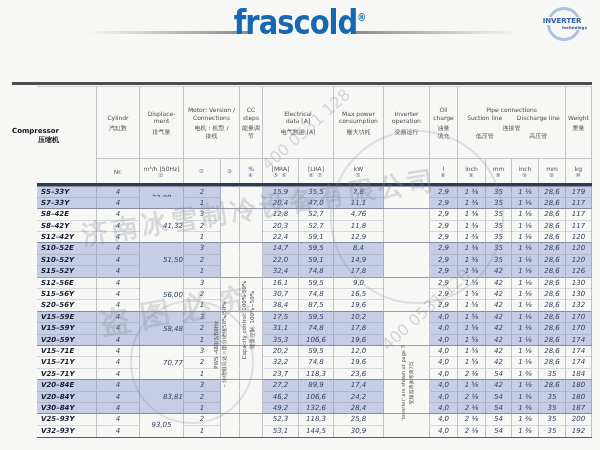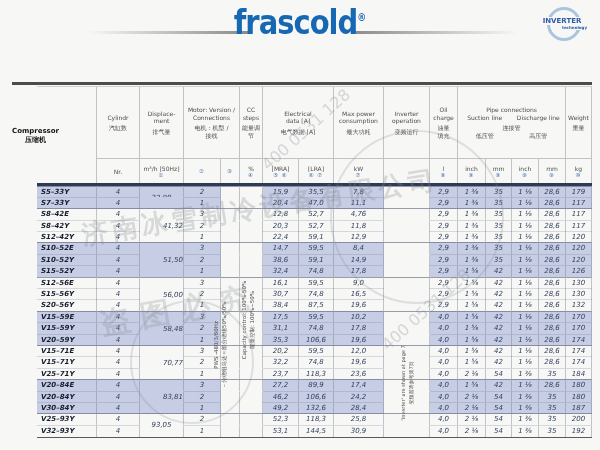--- a/index.html
+++ b/index.html
@@ -29,21 +29,21 @@
   
   .cols{display:grid;grid-template-columns:60px 43px 44px 37px 19px 23px 36px 35px 50px 46px 28px 28px 26px 27px 27px 26px;}
   .thead{position:absolute;left:37px;top:86px;width:555px;
          grid-template-rows:71px 26px;border-top:1px solid #cfcfcf;}
   .thead>div{border-right:1px solid #c3c3c3;display:flex;flex-direction:column;
              align-items:center;justify-content:center;text-align:center;
              font-size:6px;line-height:7.5px;color:#4e4e4e;}
   .thead .line{display:block;}
   .thead .gap{margin-top:3px;}
   .h-comp{grid-row:1/3;grid-column:1;border-right:1px solid #c3c3c3;align-items:flex-start !important;}
-  .h-comp .inner{margin-left:-25px;text-align:center;font-weight:bold;color:#141414;}
+  .h-comp .inner{margin-left:-25px;text-align:right;font-weight:bold;color:#141414;}
   .h-comp .inner .line{font-size:7px;line-height:9px;}
   .unit-cell{border-top:1px solid #c3c3c3;justify-content:center;}
   .unit-cell .u{font-size:6px;color:#4e4e4e;line-height:7px;}
   .unit-cell .fn{font-size:5.5px;color:#3f6fae;line-height:7px;letter-spacing:1px;}
   .pipes-inner{width:100%;}
   .pipes-inner .row2{display:flex;}
   .pipes-inner .row2 span{flex:1;}
   .navy-bar{position:absolute;left:37px;top:183px;width:555px;height:2.5px;background:#2e3b55;}
 
   
@@ -339,21 +339,21 @@
   </div>
       <div class="trow cols shade">
     <div class="namec sh">S10–52Y</div>
     <div class="sh">4</div>
     <div class="dispc sh">
           <span class="dlabel">51,50</span>
         </div>
     <div class="sh">2</div>
     <div class="rotc"></div>
     <div class="rotc"></div>
-    <div class="sh">38,6</div>
+    <div class="sh">22,0</div>
     <div class="sh">59,1</div>
     <div class="sh">14,9</div>
     <div class="rotc"></div>
     <div class="sh">2,9</div>
     <div class="sh">1 ⅜</div>
     <div class="sh">35</div>
     <div class="sh">1 ⅛</div>
     <div class="sh">28,6</div>
     <div class="sh">120</div>
   </div>

